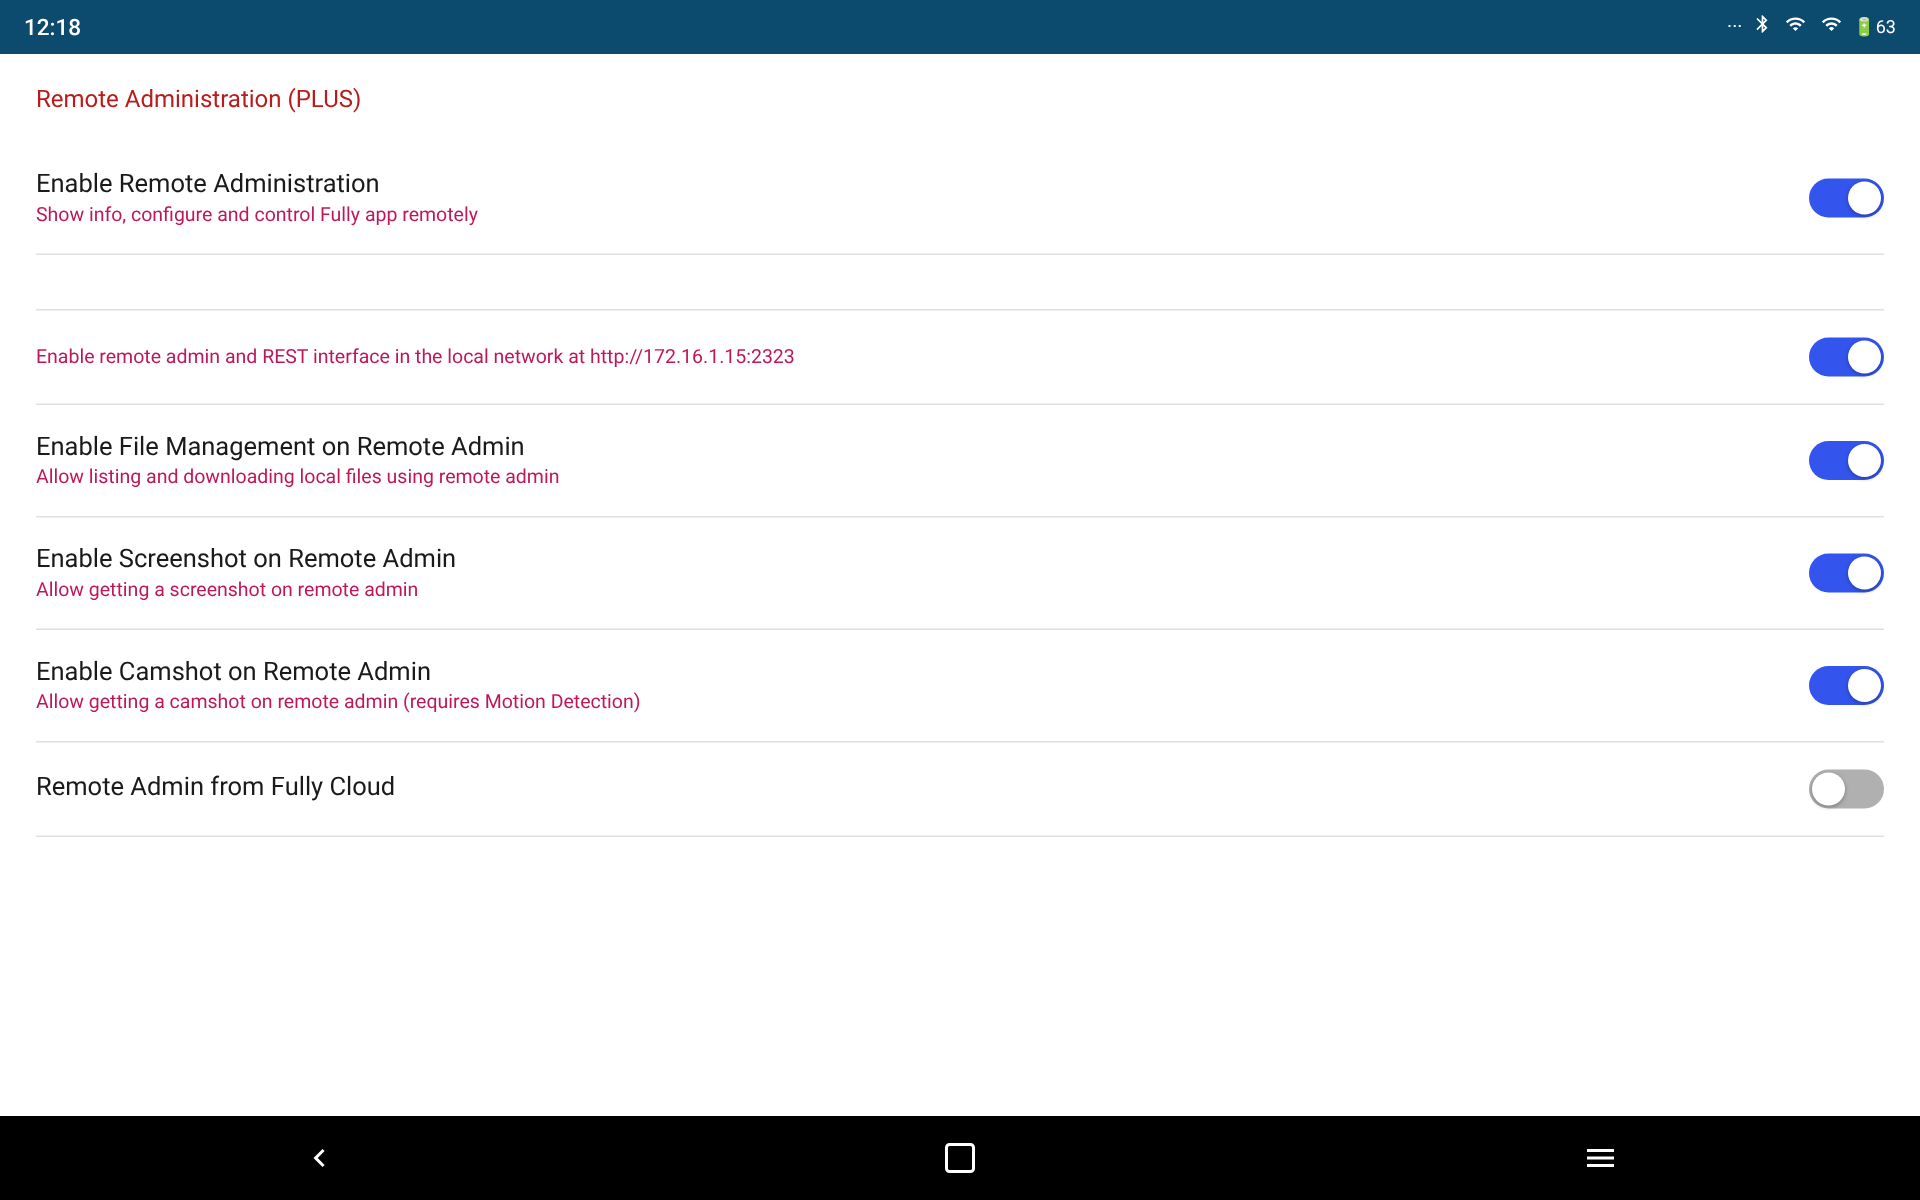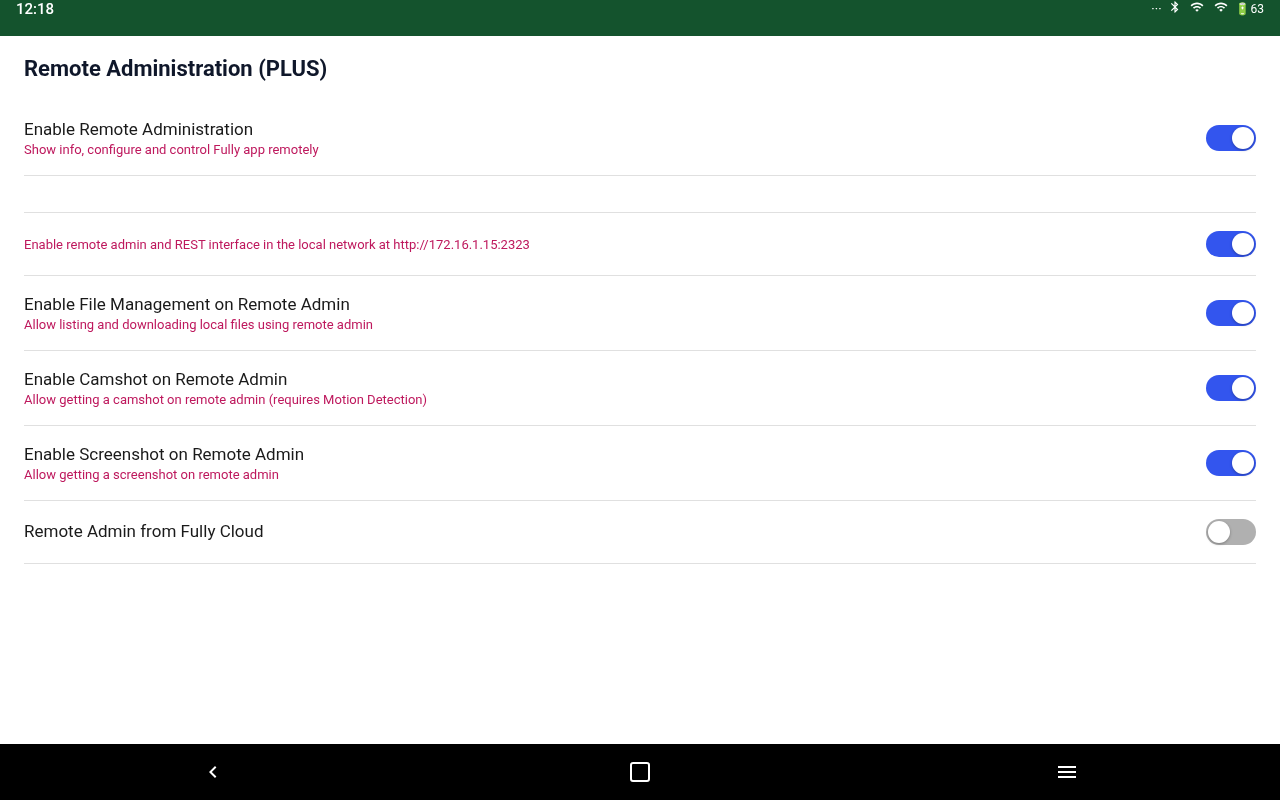--- a/index.html
+++ b/index.html
@@ -9,25 +9,25 @@
       background: #ffffff;
       width: 1280px;
       height: 800px;
       overflow: hidden;
       display: flex;
       flex-direction: column;
     }
 
     
     .status-bar {
-      background: #14532d;
+      background: #0c4a6e;
       color: #ffffff;
       height: 36px;
       display: flex;
-      align-items: flex-start;
+      align-items: center;
       justify-content: space-between;
       padding: 0 16px;
       flex-shrink: 0;
     }
     .status-time {
       font-size: 15px;
       font-weight: 500;
     }
     .status-icons {
       display: flex;
@@ -38,23 +38,23 @@
 
     
     .main-content {
       flex: 1;
       overflow-y: auto;
       padding: 20px 24px 0 24px;
       background: #ffffff;
     }
 
     .page-title {
-      color: #0f172a;
-      font-size: 22px;
-      font-weight: 700;
+      color: #b91c1c;
+      font-size: 16px;
+      font-weight: 400;
       margin-bottom: 20px;
     }
 
     
     .setting-row {
       display: flex;
       align-items: center;
       justify-content: flex-start;
       padding: 18px 0;
       border-bottom: 1px solid #e0e0e0;
@@ -206,31 +206,31 @@
         <div class="setting-text">
           <div class="setting-title">Enable File Management on Remote Admin</div>
           <div class="setting-subtitle">Allow listing and downloading local files using remote admin</div>
         </div>
         <label class="toggle"><input type="checkbox" checked="" style=""><div class="toggle-slider on">
             <div class="toggle-knob on"></div>
           </div></label>
       </div>
       <div class="setting-row">
         <div class="setting-text">
+          <div class="setting-title">Enable Screenshot on Remote Admin</div>
+          <div class="setting-subtitle">Allow getting a screenshot on remote admin</div>
+        </div>
+        <label class="toggle"><input type="checkbox" checked="" style=""><div class="toggle-slider on">
+            <div class="toggle-knob on"></div>
+          </div></label>
+      </div>
+      <div class="setting-row">
+        <div class="setting-text">
           <div class="setting-title">Enable Camshot on Remote Admin</div>
           <div class="setting-subtitle">Allow getting a camshot on remote admin (requires Motion Detection)</div>
-        </div>
-        <label class="toggle"><input type="checkbox" checked="" style=""><div class="toggle-slider on">
-            <div class="toggle-knob on"></div>
-          </div></label>
-      </div>
-      <div class="setting-row">
-        <div class="setting-text">
-          <div class="setting-title">Enable Screenshot on Remote Admin</div>
-          <div class="setting-subtitle">Allow getting a screenshot on remote admin</div>
         </div>
         <label class="toggle"><input type="checkbox" checked="" style=""><div class="toggle-slider on">
             <div class="toggle-knob on"></div>
           </div></label>
       </div>
       <div class="setting-row">
         <div class="setting-text">
           <div class="setting-title">Remote Admin from Fully Cloud</div>
         </div>
         <label class="toggle"><input type="checkbox" style=""><div class="toggle-slider off">

